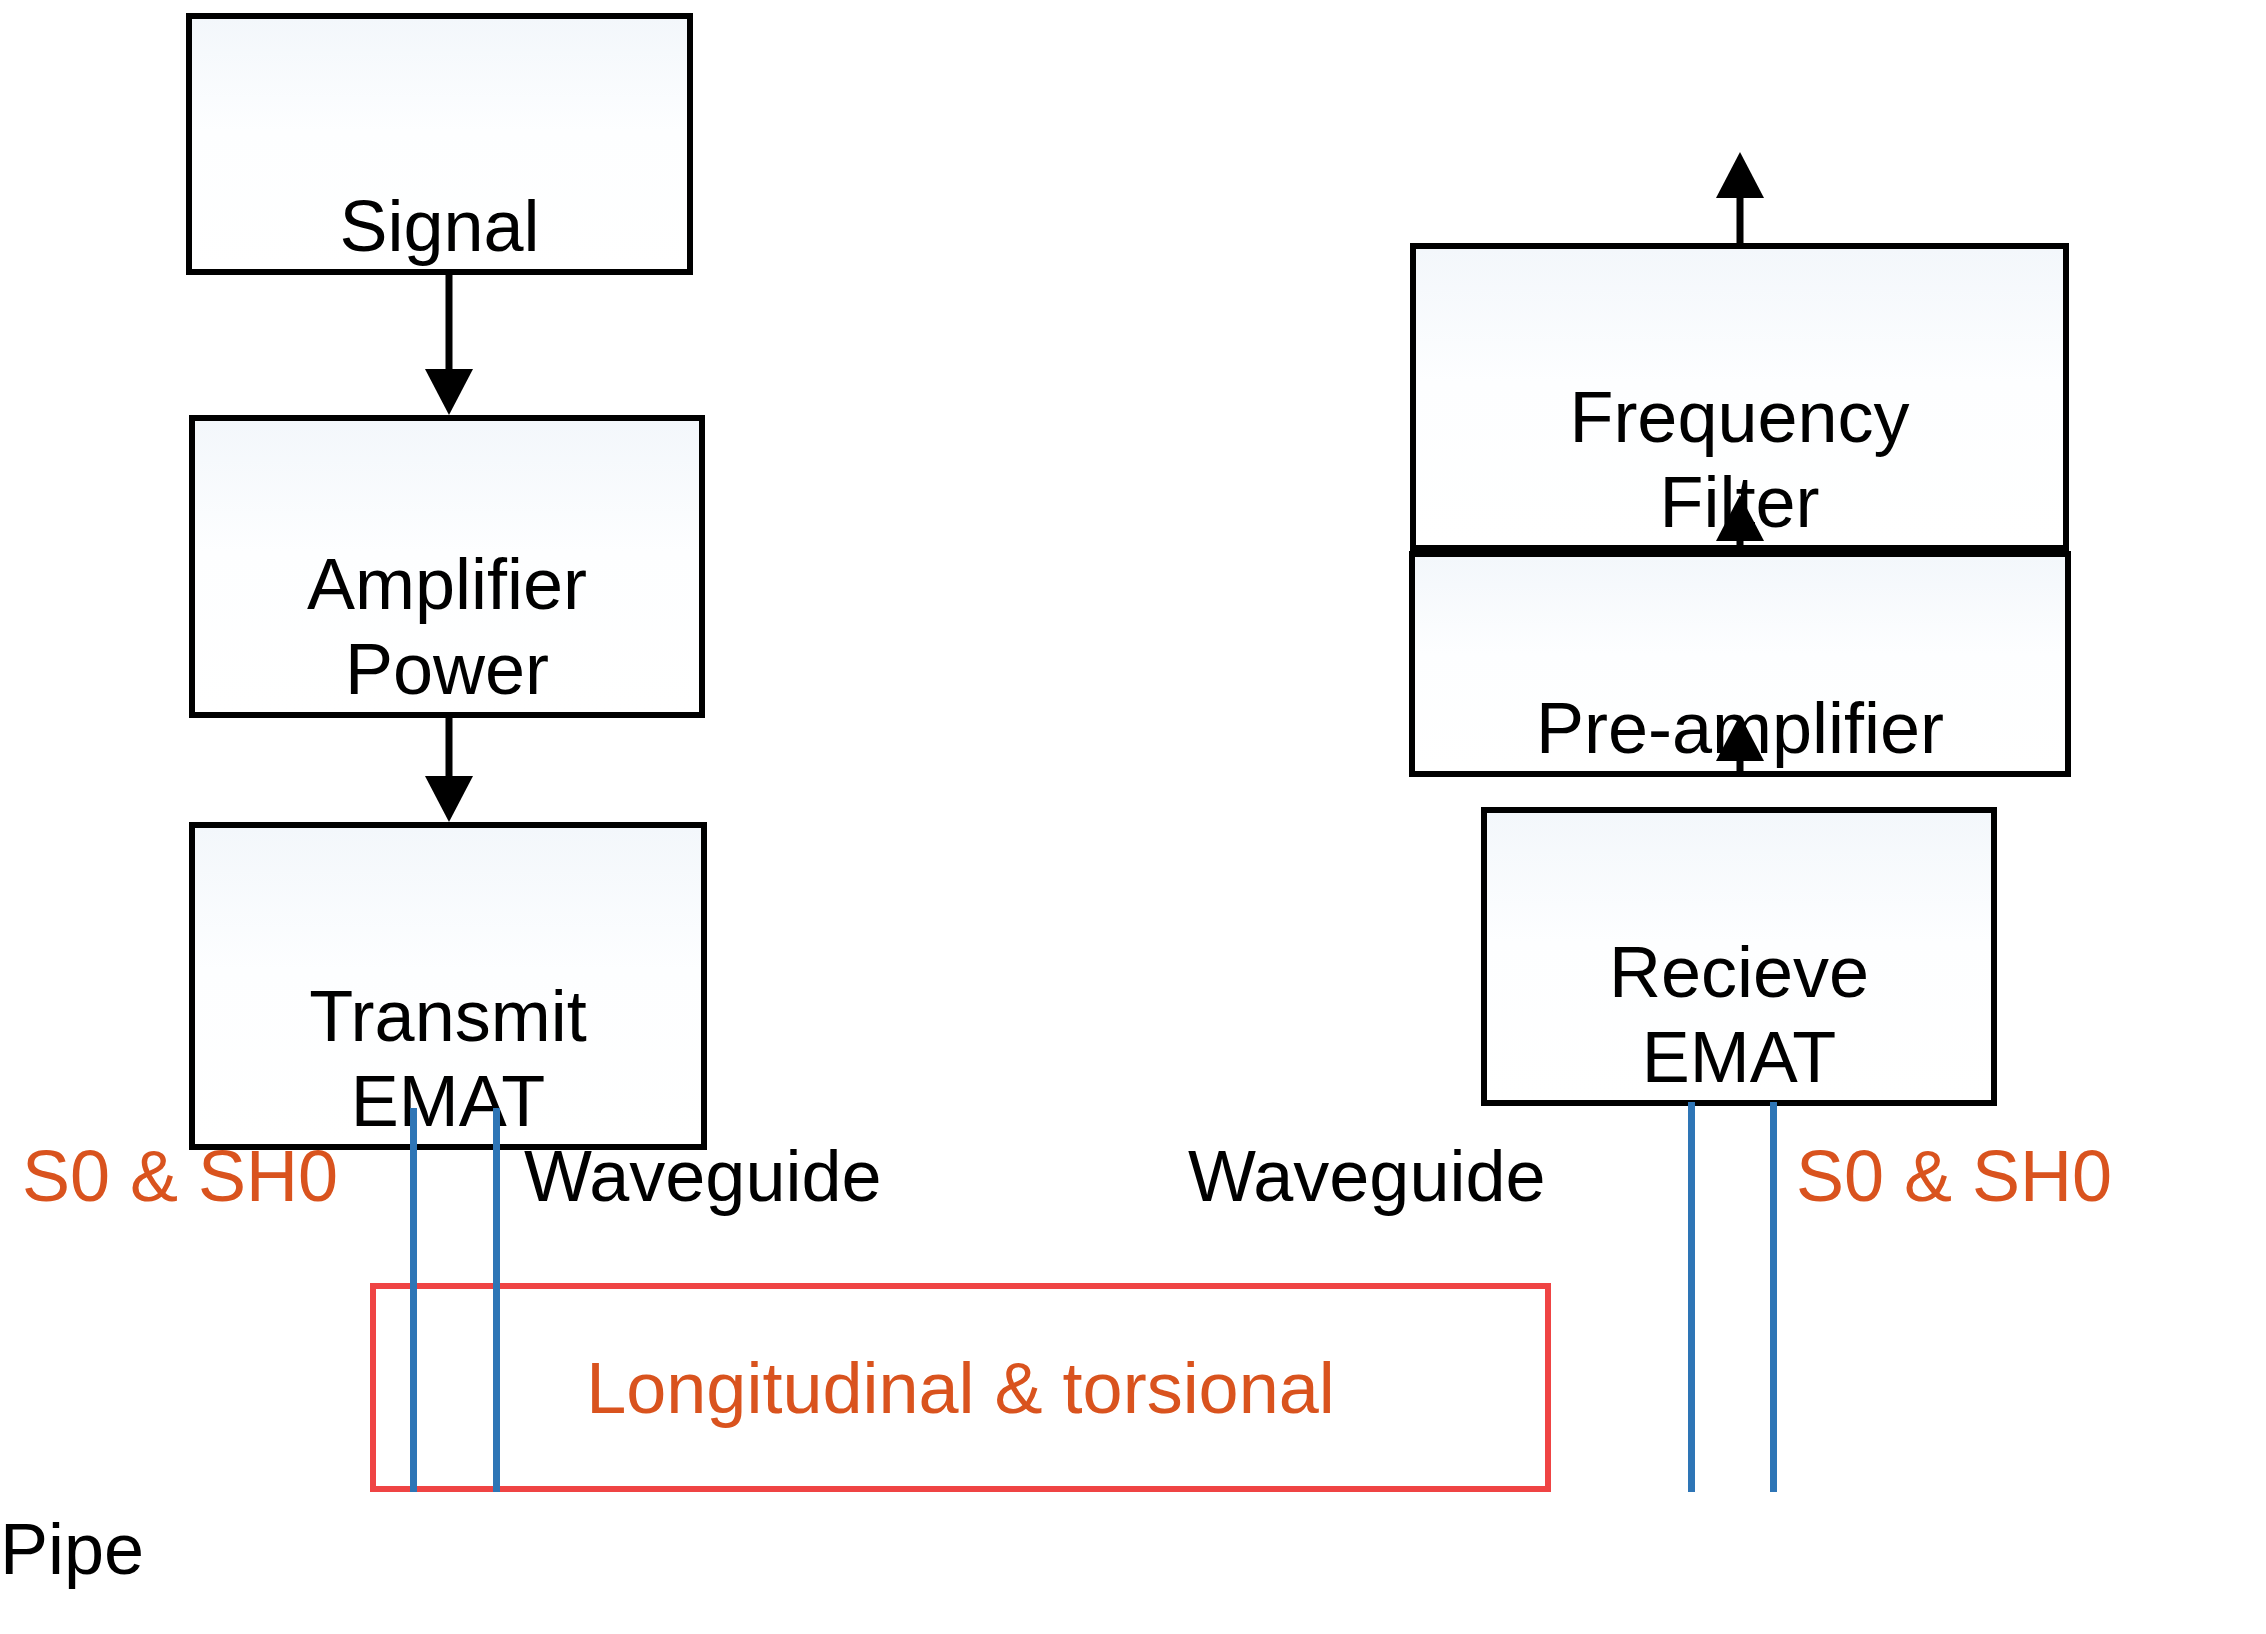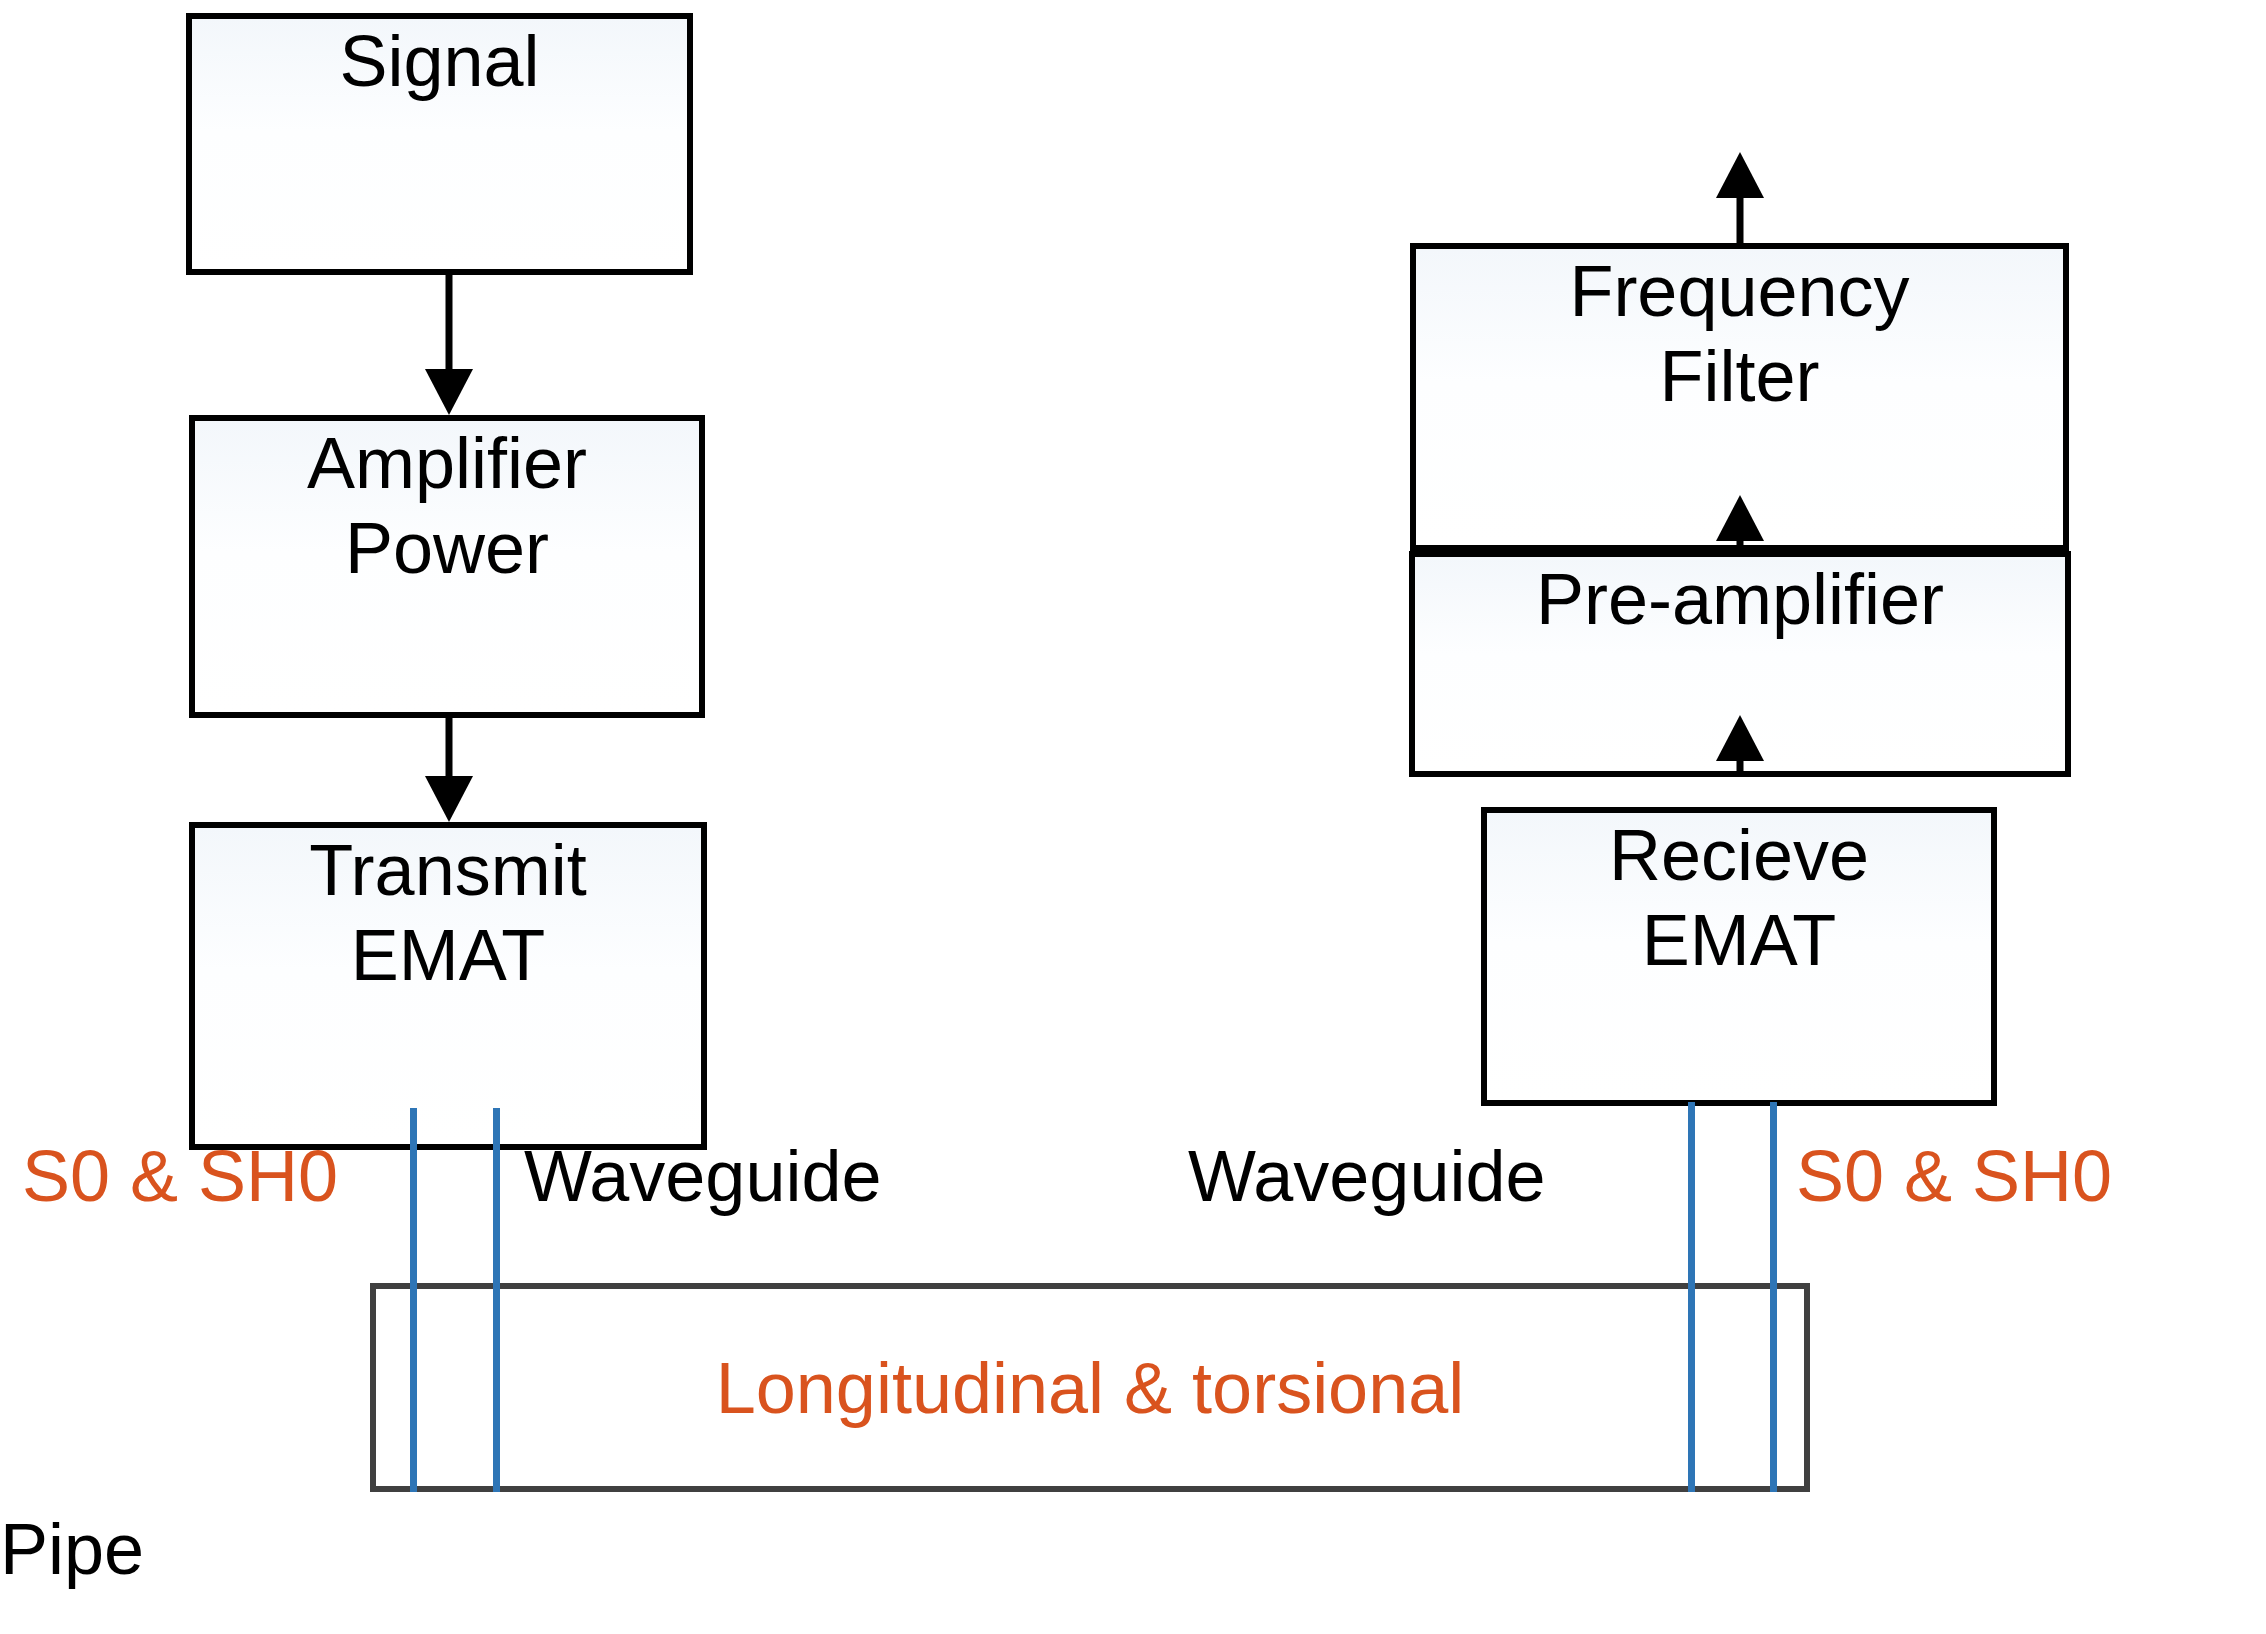--- a/index.html
+++ b/index.html
@@ -19,21 +19,21 @@
 
   
   .box {
     position: absolute;
     box-sizing: border-box;
     border: 6px solid #000000;
     background: linear-gradient(180deg, #f3f7fb 0%, #fdfeff 45%, #ffffff 100%);
     display: flex;
     flex-direction: column;
     align-items: center;
-    justify-content: flex-start;
+    justify-content: flex-end;
     color: #000000;
     line-height: 1.18;
     text-align: center;
     white-space: nowrap;
   }
   .box .line { display: block; }
 
   #box-signal-generator { left: 186px;  top: 13px;   width: 507px;  height: 262px; font-size: 72px; }
   #box-power-amplifier  { left: 189px;  top: 415px;  width: 516px;  height: 303px; font-size: 72px; }
   #box-transmit-emat    { left: 189px;  top: 822px;  width: 518px;  height: 328px; font-size: 72px; }
@@ -41,23 +41,23 @@
   #box-frequency-filter { left: 1410px; top: 243px;  width: 659px;  height: 308px; font-size: 72px; }
   #box-pre-amplifier    { left: 1409px; top: 551px;  width: 662px;  height: 226px; font-size: 72px; }
   #box-receive-emat     { left: 1481px; top: 807px;  width: 516px;  height: 299px; font-size: 72px; }
 
   
   #pipe {
     position: absolute;
     box-sizing: border-box;
     left: 370px;
     top: 1283px;
-    width: 1440px;
+    width: 1181px;
     height: 209px;
-    border: 6px solid #404040;
+    border: 6px solid #ef4444;
     background: #ffffff;
   }
   #pipe-label-text {
     position: absolute;
     left: 0; right: 0;
     top: 50%;
     transform: translateY(-50%);
     text-align: center;
     font-size: 72px;
     color: #D9531E;

